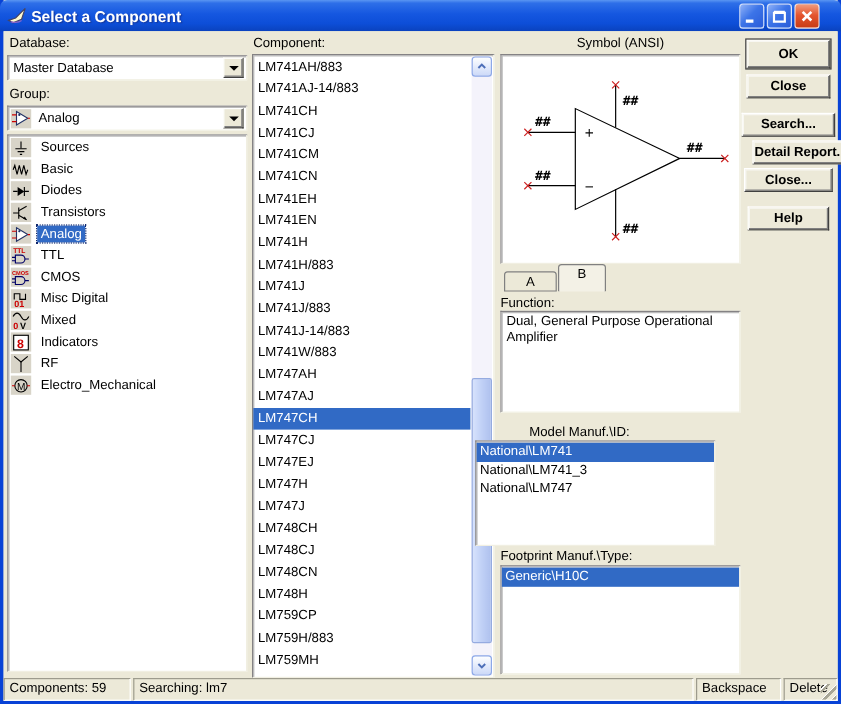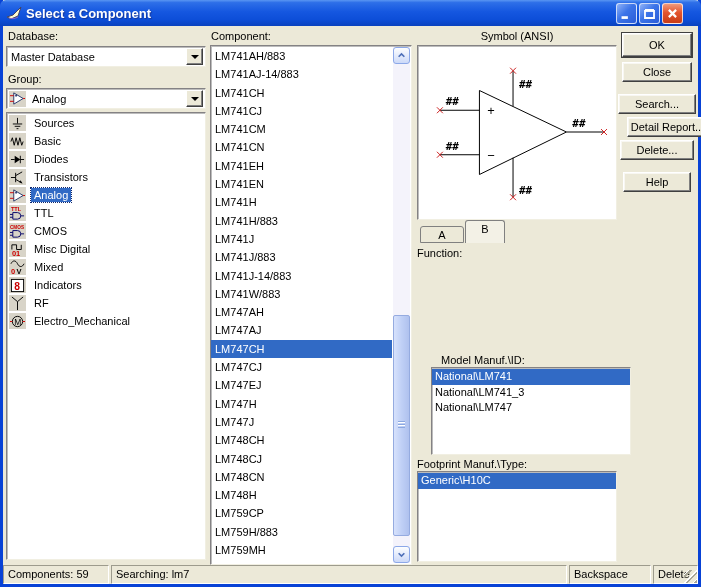--- a/index.html
+++ b/index.html
@@ -48,21 +48,21 @@
     background:linear-gradient(to bottom,#FDFEFF,#CCD9F8);display:flex;align-items:center;justify-content:center;}
   .sbtn svg{width:13px;height:13px;}
   .strack{flex:1;position:relative;}
   .sthumb{position:absolute;left:0;right:0;top:52%;height:46%;border-radius:2px;border:1px solid #95ABE0;
     background:linear-gradient(to right,#D7E2FC,#C0D0F6 50%,#AFC1EE);}
   .sthumb:after{content:"";position:absolute;left:4px;right:4px;top:50%;height:7px;margin-top:-4px;
     background:repeating-linear-gradient(to bottom,#8CA8E0 0 1px,#fff 1px 2px,transparent 2px 3px);}
   .btn{position:absolute;background:#ECE9D8;border:1px solid;border-color:#FFF #404040 #404040 #FFF;
     box-shadow:inset -1px -1px 0 #808080,inset 1px 1px 0 #F8F7F2;
     font-family:"Liberation Sans",sans-serif;font-size:11px;color:#000;
-    display:flex;align-items:center;justify-content:center;padding:0;}
+    display:flex;align-items:center;justify-content:center;padding:0;font-weight:bold;}
   .btn.default{outline:1px solid #404040;}
   .tab{position:absolute;background:#F3F1E6;border:1px solid #808080;border-bottom:none;border-radius:3px 3px 0 0;
     text-align:center;font-size:11px;padding-top:2px;}
   .tab.inactive{background:#ECE9D8;border-bottom:1px solid #808080;}
   .funcbox{position:absolute;padding:2px 4px;line-height:13px;}
   .statusbar{position:absolute;left:0;top:537px;width:695px;height:21px;display:flex;gap:2px;padding-top:2px;}
   .sseg{border:1px solid;border-color:#9D9B8D #FFF #FFF #9D9B8D;padding:2px 4px 0 4px;white-space:nowrap;overflow:hidden;position:relative;}
   .grip{position:absolute;right:1px;bottom:1px;width:13px;height:13px;
     background:repeating-linear-gradient(135deg,transparent 0 3px,#fff 3px 4px,#A8A696 4px 6px);}
   .symwrap{position:absolute;}
@@ -323,42 +323,43 @@
         <text class="pin" x="28" y="60">##</text>
         <text class="pin" x="28" y="105">##</text>
         <text class="pin" x="156" y="82">##</text>
         <text class="pin" x="102" y="150">##</text>
       </svg>
     </div>
     <div class="tab inactive" style="left:417px;top:200px;width:44px;height:17px;">A</div>
     <div class="tab" style="left:462px;top:194px;width:40px;height:23px;">B</div>
 
     <div class="lbl" style="left:414px;top:221px;">Function:</div>
+    <div class="funcbox sunken" style="left:414px;top:233px;width:200px;height:85px;">Dual, General Purpose Operational Amplifier</div>
 
     <div class="lbl" style="left:414px;top:328px;padding-left:24px;">Model Manuf.\ID:</div>
-    <div class="listbox sunken" style="left:428px;top:341px;width:200px;height:88px;padding-top:1px;">
+    <div class="listbox sunken" style="left:393px;top:341px;width:200px;height:88px;padding-top:1px;">
         <div class="mrow sel">National\LM741</div>
         <div class="mrow">National\LM741_3</div>
         <div class="mrow">National\LM747</div>
       </div>
 
     <div class="lbl" style="left:414px;top:432px;">Footprint Manuf.\Type:</div>
     <div class="listbox sunken" style="left:414px;top:445px;width:200px;height:91px;padding-top:1px;">
         <div class="mrow sel">Generic\H10C</div>
       </div>
 
     <button class="btn default" style="left:619px;top:7px;width:70px;height:24px;">OK</button>
     <button class="btn" style="left:619px;top:36px;width:70px;height:20px;">Close</button>
     <button class="btn" style="left:615px;top:68px;width:78px;height:20px;">Search...</button>
     <button class="btn" style="left:612px;top:91px;width:81px;height:20px;margin-left:12px;">Detail Report...</button>
-    <button class="btn" style="left:617px;top:114px;width:74px;height:20px;">Delete...</button>
+    <button class="btn" style="left:617px;top:114px;width:74px;height:20px;">Close...</button>
     <button class="btn" style="left:620px;top:146px;width:68px;height:20px;">Help</button>
 
     <div class="statusbar">
       <div class="sseg" style="width:106px;">Components: 59</div>
       <div class="sseg" style="flex:1;">Searching: lm7</div>
-      <div class="sseg" style="width:82px;">Backspace</div>
+      <div class="sseg" style="width:71px;">Backspace</div>
       <div class="sseg" style="width:45px;">Delete</div>
     </div>
     <div class="grip"></div>
 
   </div>
 </div>
 
 </body></html>

